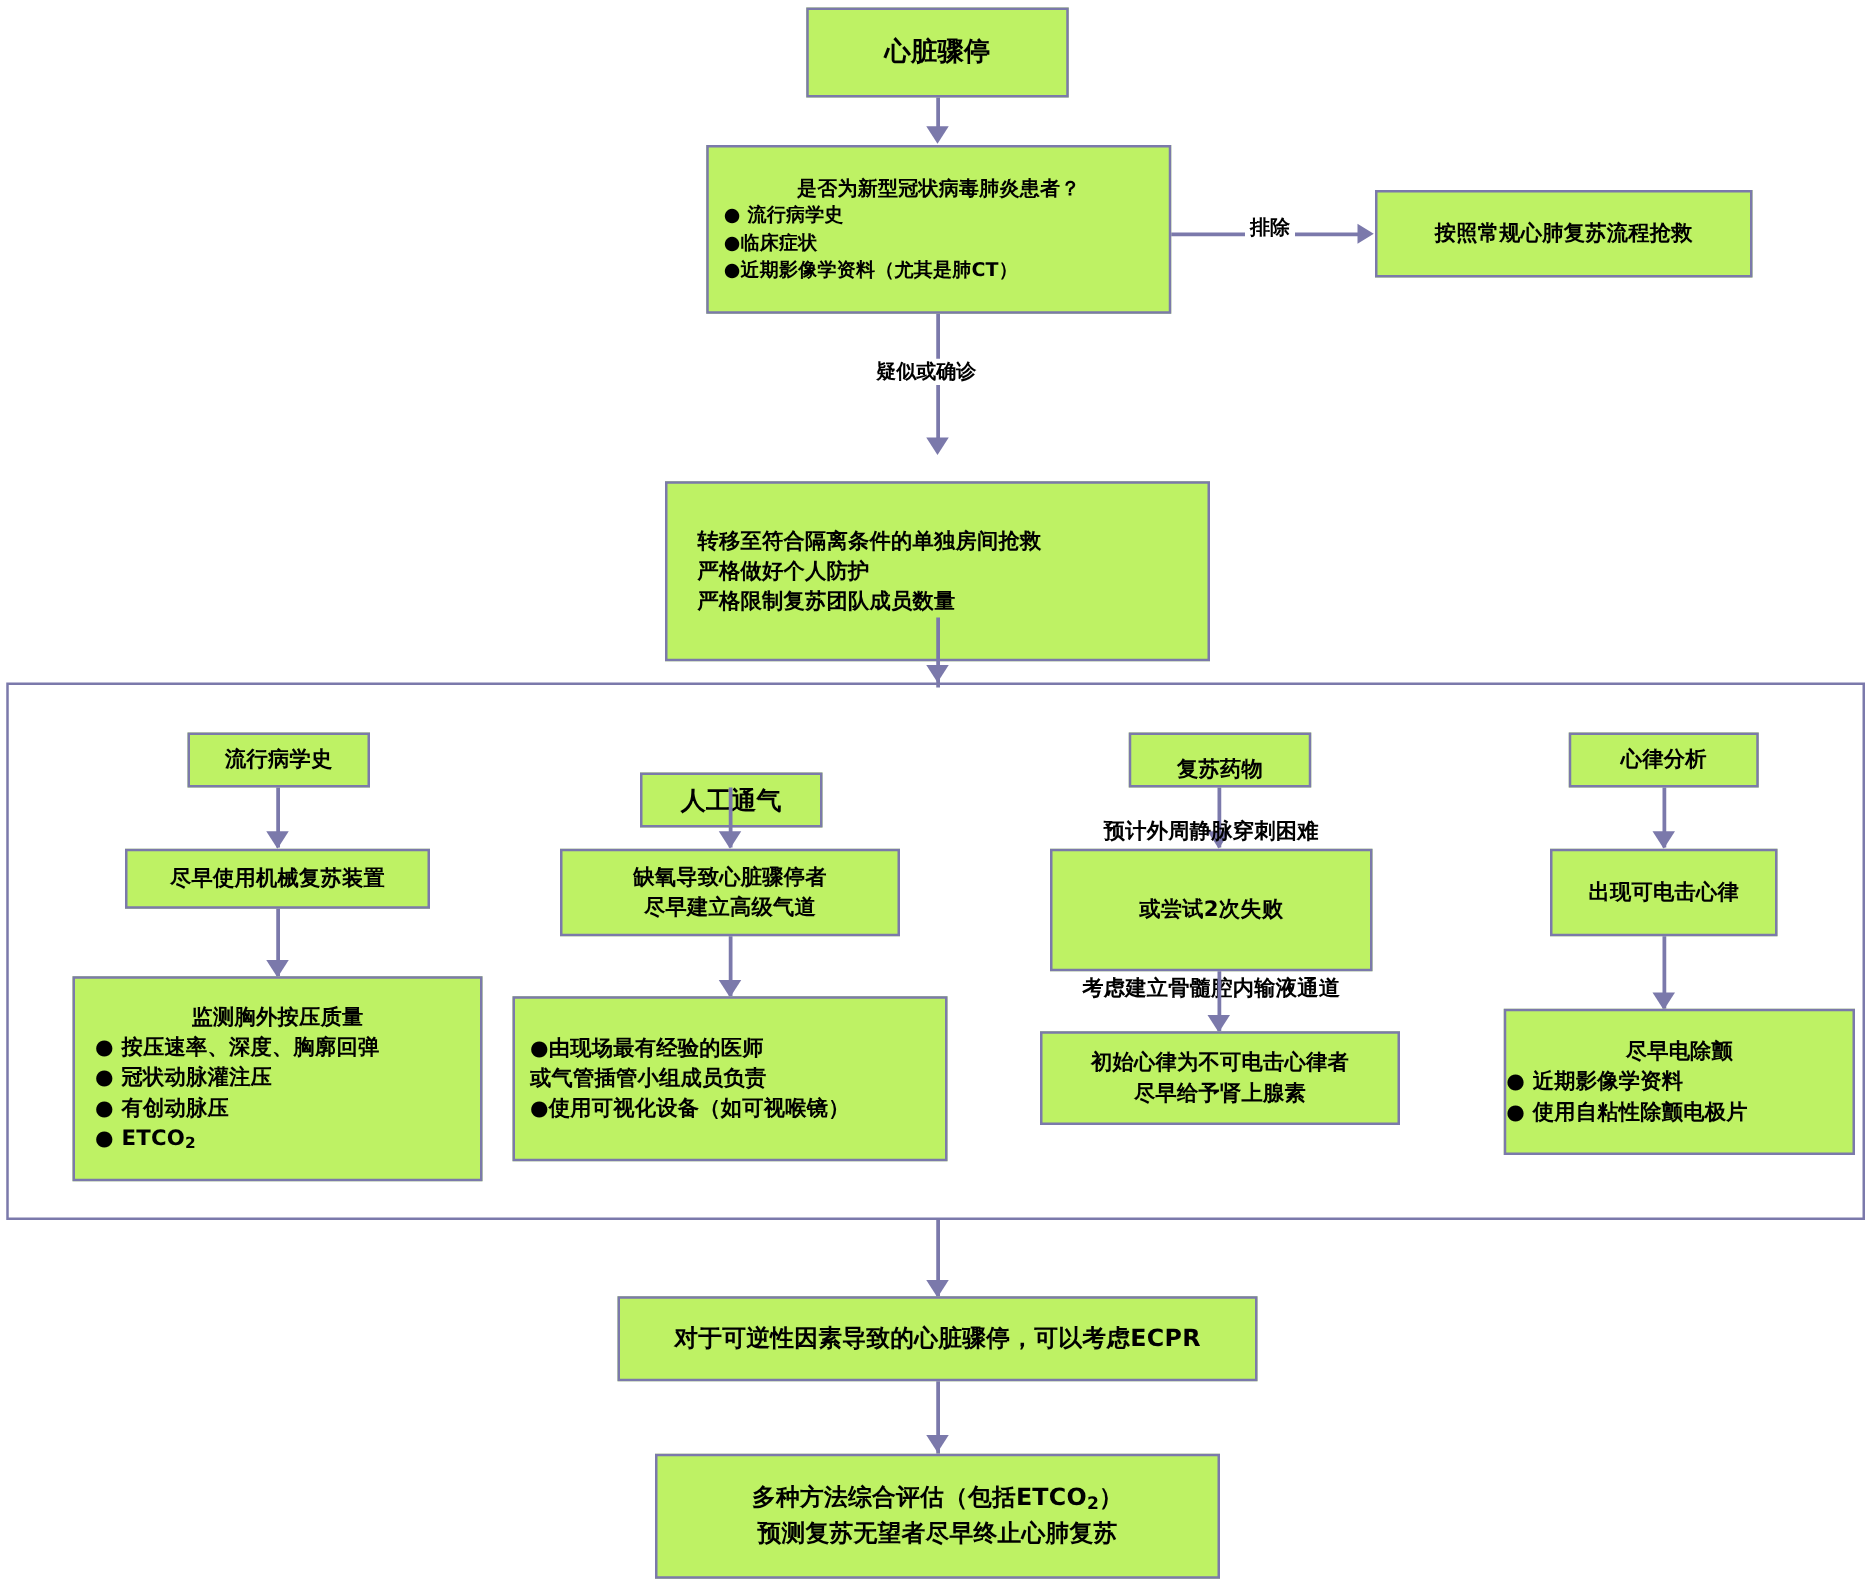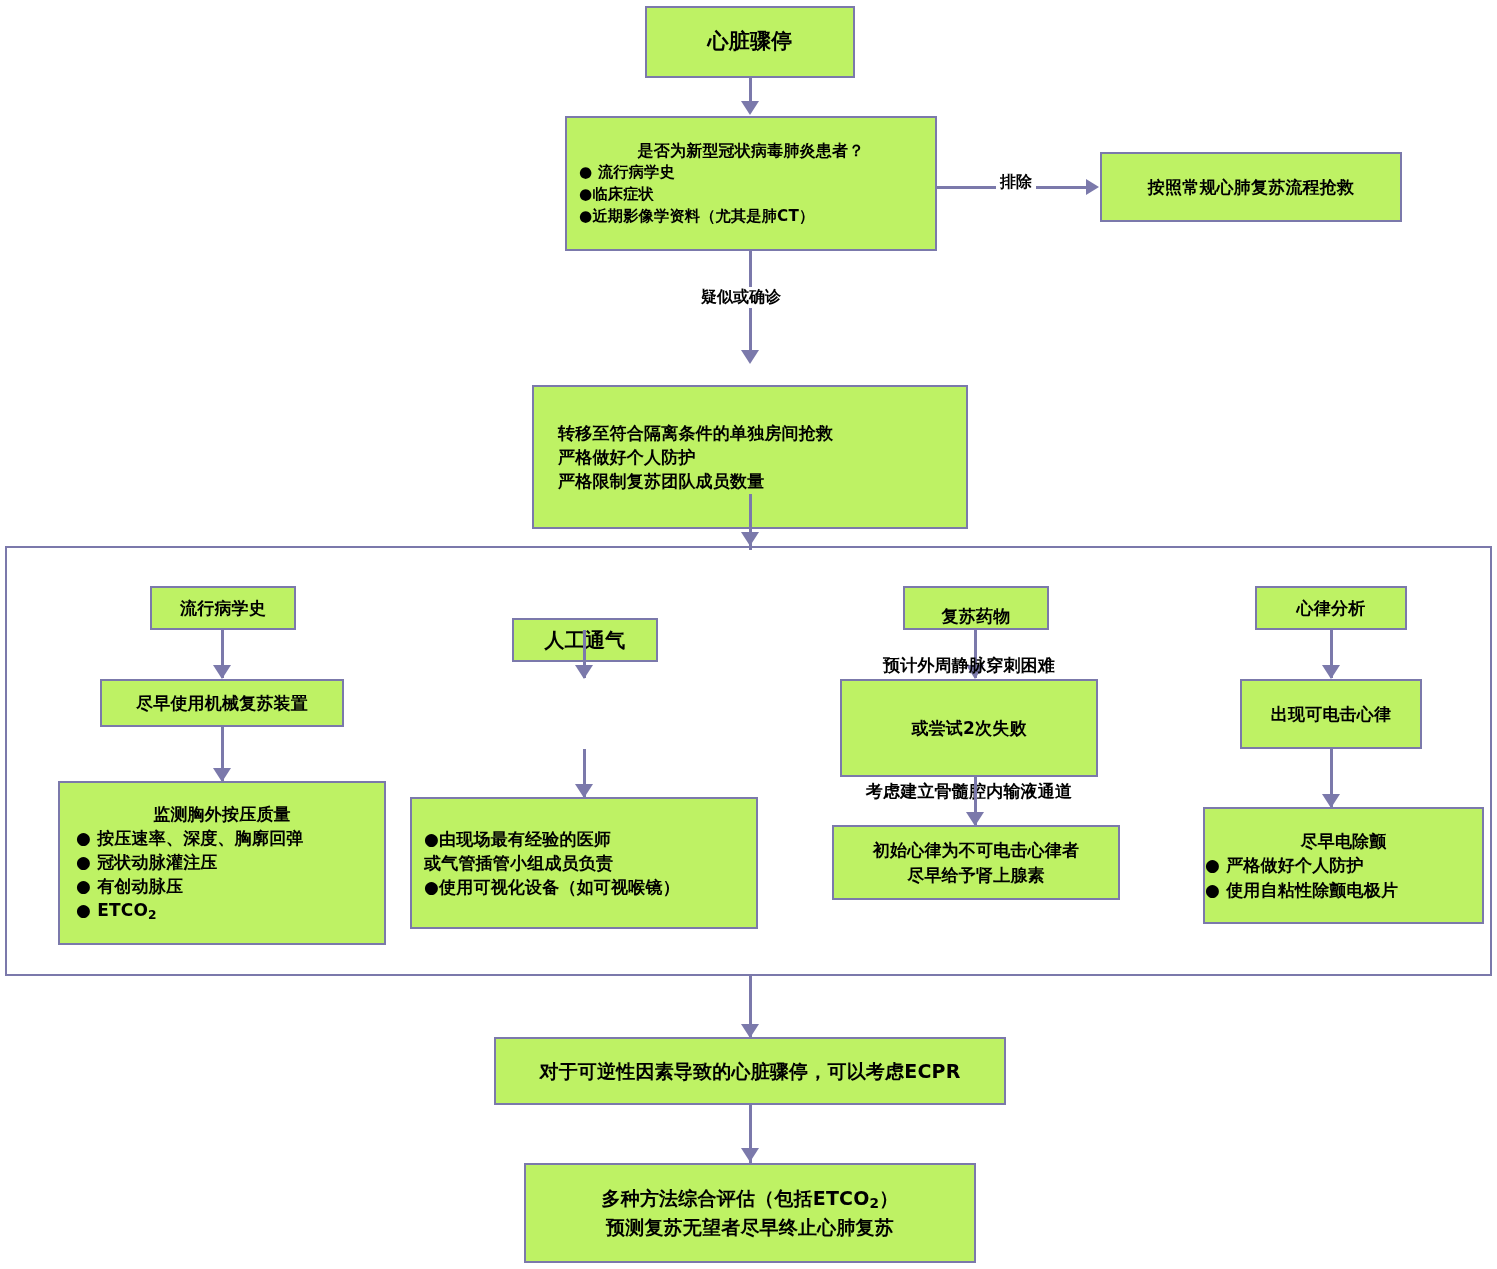--- a/index.html
+++ b/index.html
@@ -132,20 +132,24 @@
     <span class="ln">● 有创动脉压</span>
     <span class="ln"><span>● ETCO</span><sub>2</sub></span>
   </div>
 
   <div class="box center" style="left:512px;top:618px;width:146px;height:44px;font-size:20px;">
     <span class="ln">人工通气</span>
   </div>
   <div class="vline" style="left:583px;top:630px;height:48px;"></div>
   <div class="arrow-down" style="left:575px;top:665px;"></div>
 
+  <div class="box center" style="left:448px;top:679px;width:272px;height:70px;font-size:17px;">
+    <span class="ln">缺氧导致心脏骤停者</span>
+    <span class="ln">尽早建立高级气道</span>
+  </div>
   <div class="vline" style="left:583px;top:749px;height:48px;"></div>
   <div class="arrow-down" style="left:575px;top:784px;"></div>
 
   <div class="box left" style="left:410px;top:797px;width:348px;height:132px;font-size:17px;padding:6px 12px;">
     <span class="ln">●由现场最有经验的医师</span>
     <span class="ln">或气管插管小组成员负责</span>
     <span class="ln">●使用可视化设备（如可视喉镜）</span>
   </div>
 
   <div class="box center" style="left:903px;top:586px;width:146px;height:44px;font-size:17px;justify-content:flex-end;">
@@ -174,21 +178,21 @@
   <div class="arrow-down" style="left:1322px;top:665px;"></div>
 
   <div class="box center" style="left:1240px;top:679px;width:182px;height:70px;font-size:17px;">
     <span class="ln">出现可电击心律</span>
   </div>
   <div class="vline" style="left:1330px;top:749px;height:58px;"></div>
   <div class="arrow-down" style="left:1322px;top:794px;"></div>
 
   <div class="box left" style="left:1203px;top:807px;width:281px;height:117px;font-size:17px;padding:6px 0;">
     <span class="ln" style="align-self:center;">尽早电除颤</span>
-    <span class="ln">● 严格做好个人防护</span>
+    <span class="ln">● 近期影像学资料</span>
     <span class="ln">● 使用自粘性除颤电极片</span>
   </div>
 
   <div class="vline" style="left:749px;top:976px;height:62px;"></div>
   <div class="arrow-down" style="left:741px;top:1024px;"></div>
 
   <div class="box center" style="left:494px;top:1037px;width:512px;height:68px;font-size:19px;">
     <span class="ln">对于可逆性因素导致的心脏骤停，可以考虑ECPR</span>
   </div>
 

